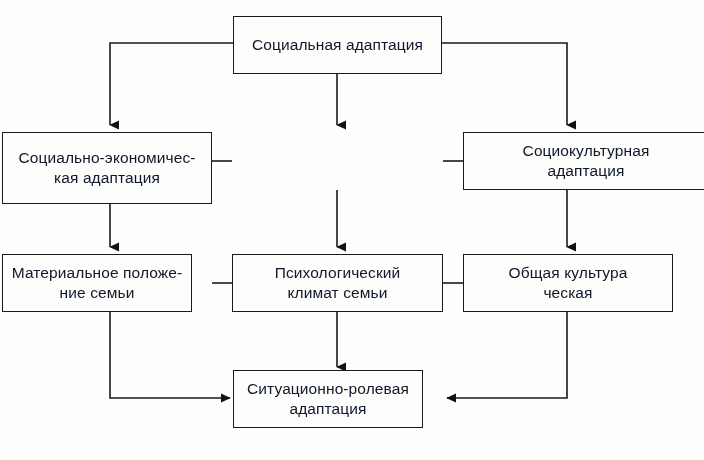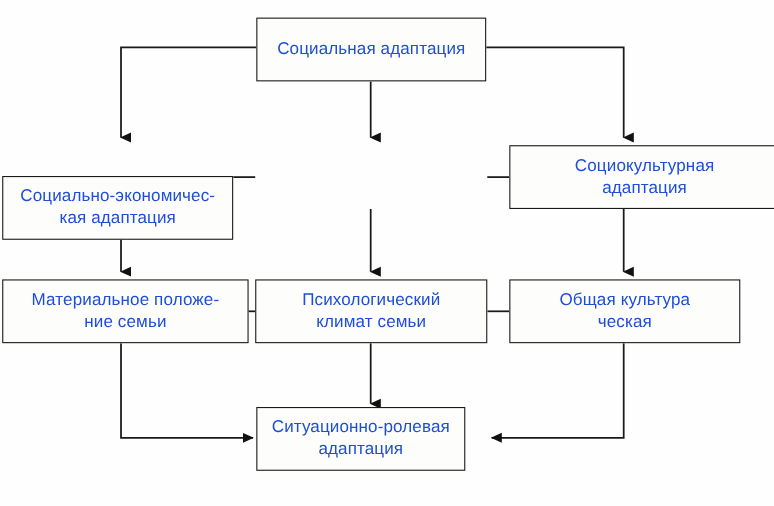--- a/index.html
+++ b/index.html
@@ -24,21 +24,21 @@
   }
   .node {
     position: absolute;
     box-sizing: border-box;
     border: 1.6px solid #1a1a1a;
     background: #fdfdfb;
     display: flex;
     align-items: center;
     justify-content: center;
     text-align: center;
-    color: #1d4ed8;
+    color: #0f172a;
     font-size: 15.5px;
     line-height: 1.32;
     letter-spacing: 0.1px;
     z-index: 2;
   }
   .node .label {
     display: block;
     padding: 0 4px;
     white-space: pre-line;
   }
@@ -84,32 +84,32 @@
       <path d="M337,312 L337,367" marker-end="url(#arrowDown)"></path>
 
       <path d="M567,312 L567,398 L447,398" marker-end="url(#arrowLeft)"></path>
     </g>
   </svg>
 
   <div class="node" style="left:233px; top:16px; width:209px; height:58px;">
     <span class="label">Социальная адаптация</span>
   </div>
 
-  <div class="node" style="left:2px; top:132px; width:210px; height:58px;margin-top:28px;">
+  <div class="node" style="left:2px; top:132px; width:210px; height:72px;">
     <span class="label">Социально-экономичес-
 кая адаптация</span>
   </div>
 
 
   <div class="node" style="left:463px; top:132px; width:246px; height:58px;">
     <span class="label">Социокультурная
 адаптация</span>
   </div>
 
-  <div class="node" style="left:2px; top:254px; width:224px; height:58px;">
+  <div class="node" style="left:2px; top:254px; width:190px; height:58px;">
     <span class="label">Материальное положе-
 ние семьи</span>
   </div>
 
   <div class="node" style="left:232px; top:254px; width:211px; height:58px;">
     <span class="label">Психологический
 климат семьи</span>
   </div>
 
   <div class="node" style="left:463px; top:254px; width:210px; height:58px;">

